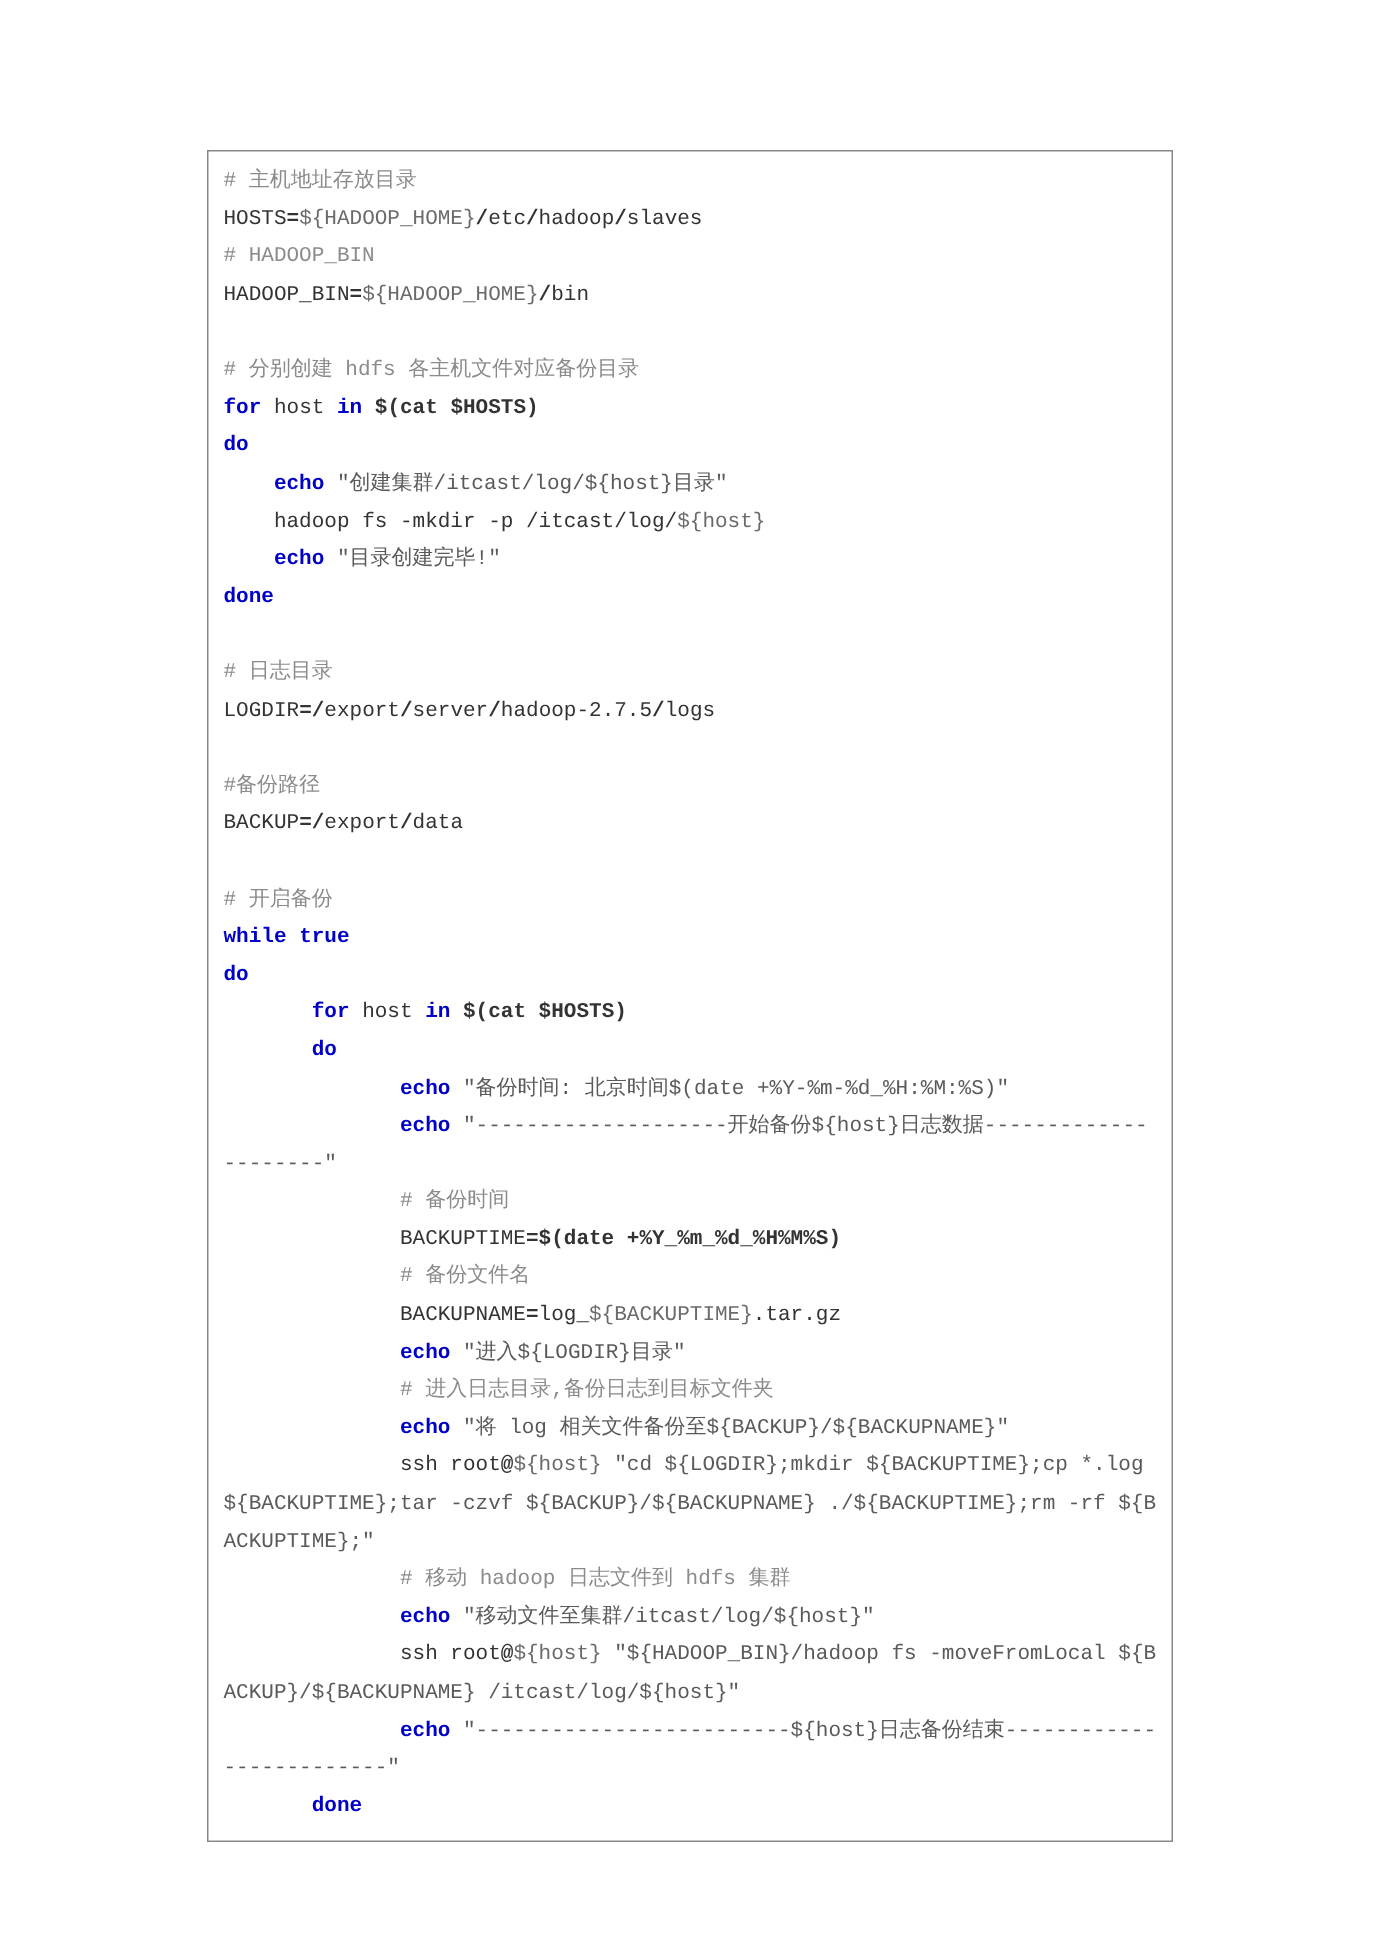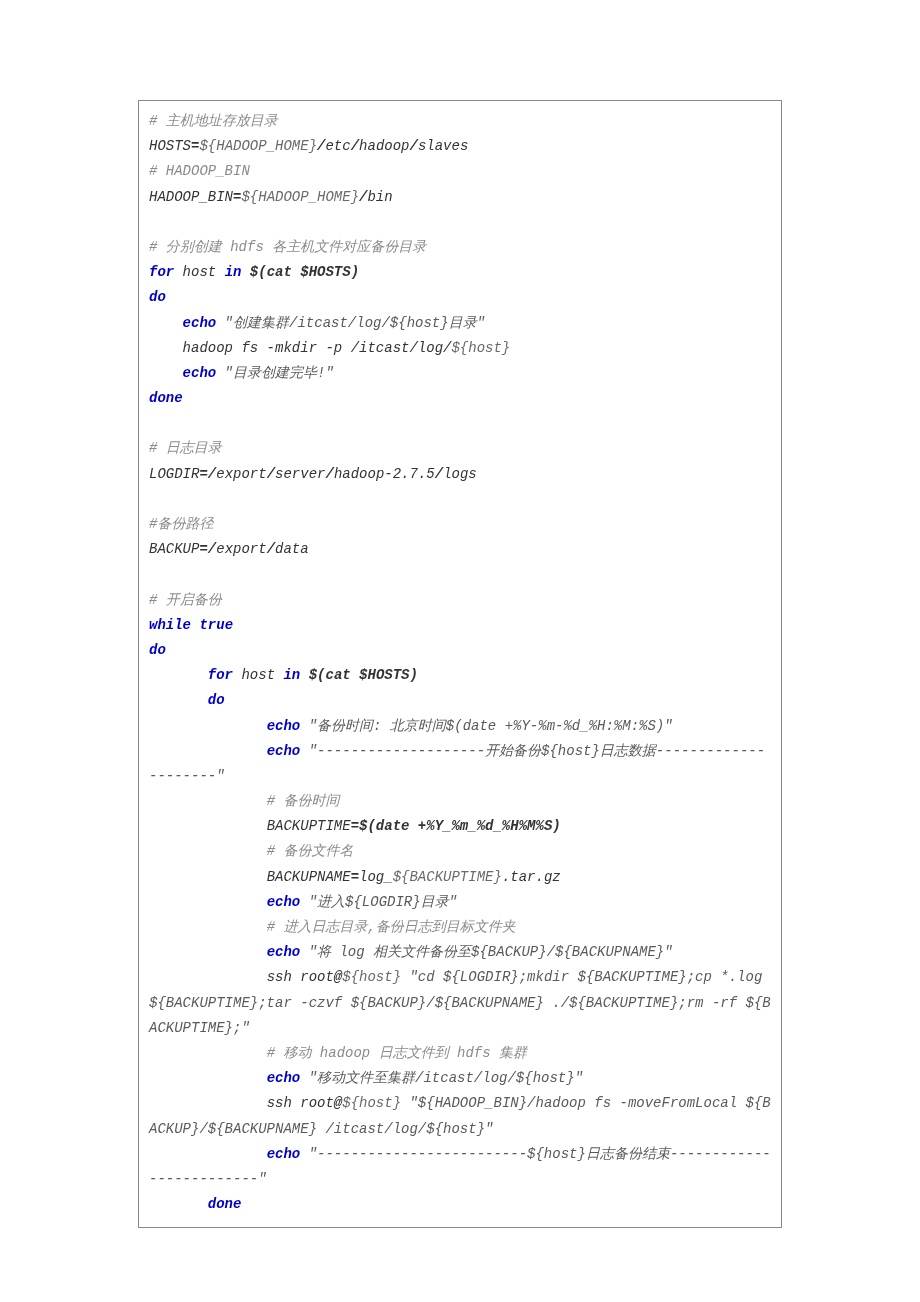--- a/index.html
+++ b/index.html
@@ -7,21 +7,20 @@
     padding: 0;
     background: #fff;
     width: 920px;
   }
   .page {
     width: 920px;
     min-height: 1302px;
     box-sizing: border-box;
     padding: 100px 138px 0 138px;
     background: #fff;
-    font-style: italic;
   }
   .code-box {
     border: 1px solid #888;
     padding: 8px 10px 10px 10px;
     box-sizing: border-box;
     width: 100%;
   }
   pre.code {
     margin: 0;
     font-family: "Courier New", Courier, monospace;

